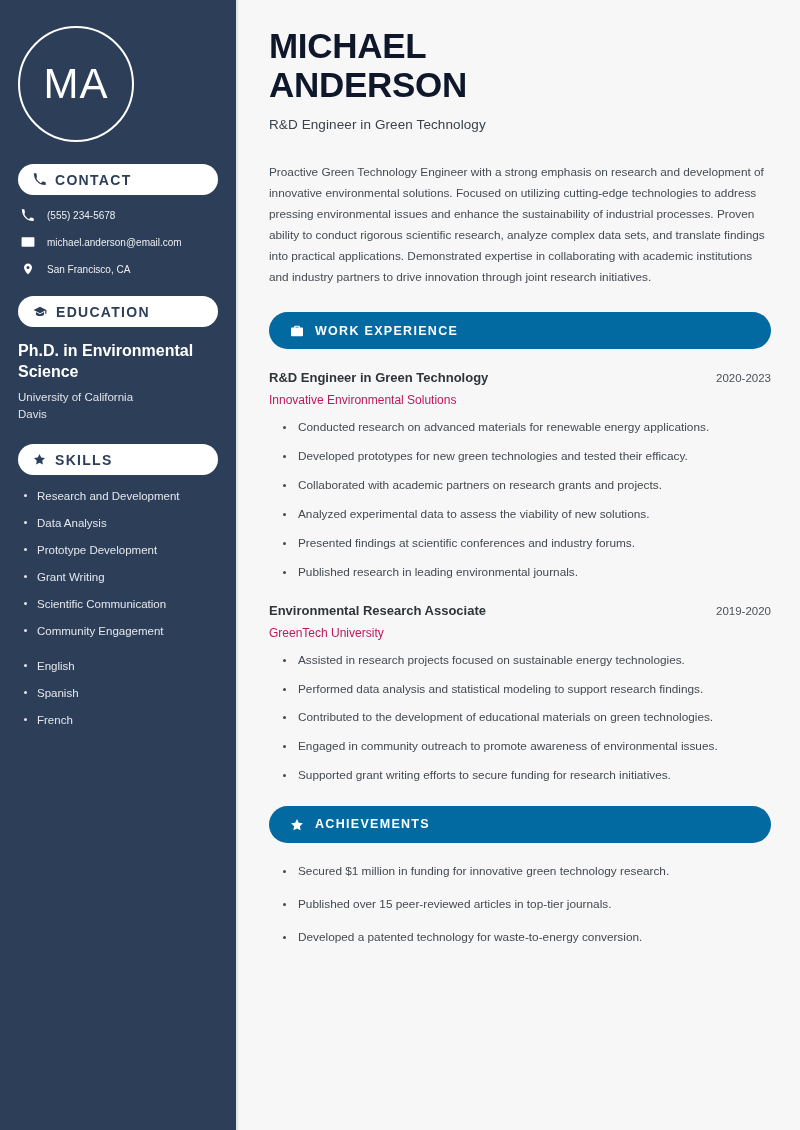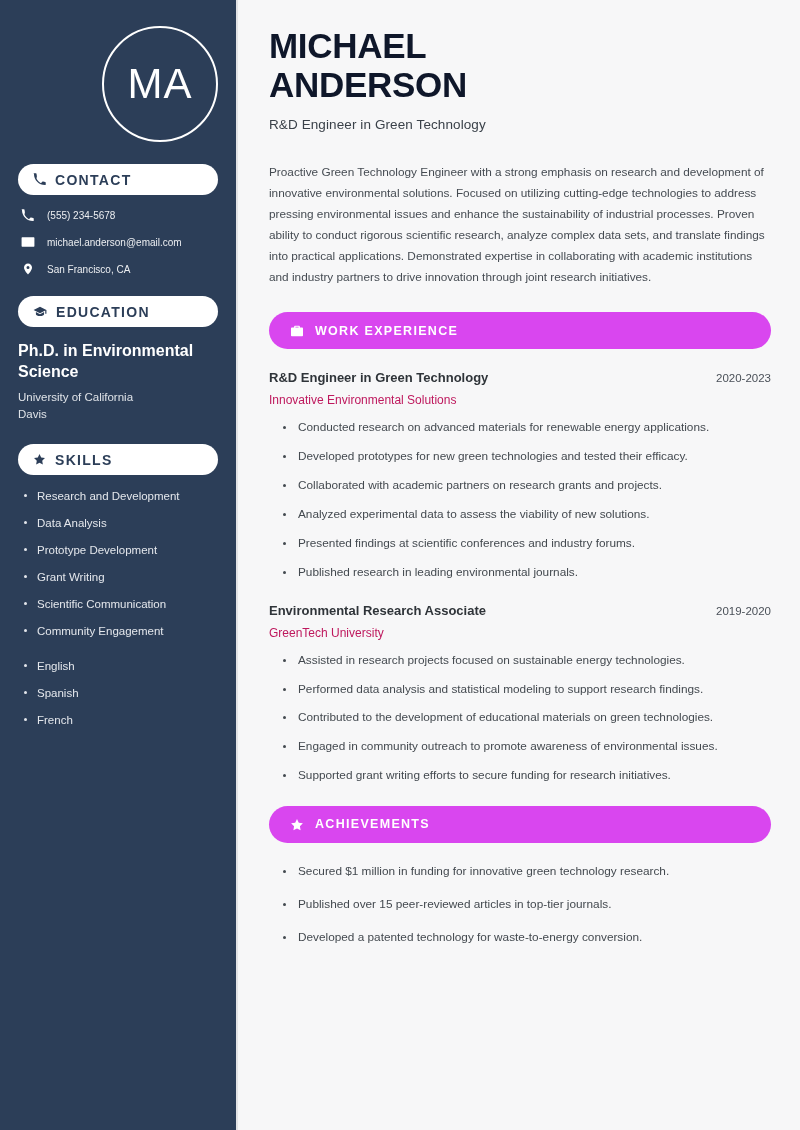--- a/index.html
+++ b/index.html
@@ -32,21 +32,21 @@
     flex: 0 0 238px;
     background: #2c3e58;
     color: #ffffff;
     padding: 0 18px;
     border-right: 2px solid #e2e3e5;
     position: relative;
   }
 
   .avatar-wrap {
     display: flex;
-    justify-content: flex-end;
+    justify-content: flex-start;
     padding-top: 26px;
     padding-bottom: 22px;
   }
 
   .avatar {
     width: 116px;
     height: 116px;
     border-radius: 50%;
     border: 2px solid #ffffff;
     display: flex;
@@ -158,21 +158,21 @@
 
   .summary {
     font-size: 11.8px;
     line-height: 1.78;
     color: #454b52;
     margin-bottom: 24px;
   }
 
   
   .main-pill {
-    background: #d946ef;
+    background: #0369a1;
     color: #ffffff;
     border-radius: 22px;
     height: 37px;
     display: flex;
     align-items: center;
     gap: 11px;
     padding: 0 21px;
     margin-bottom: 21px;
   }
   .main-pill .pill-label {

